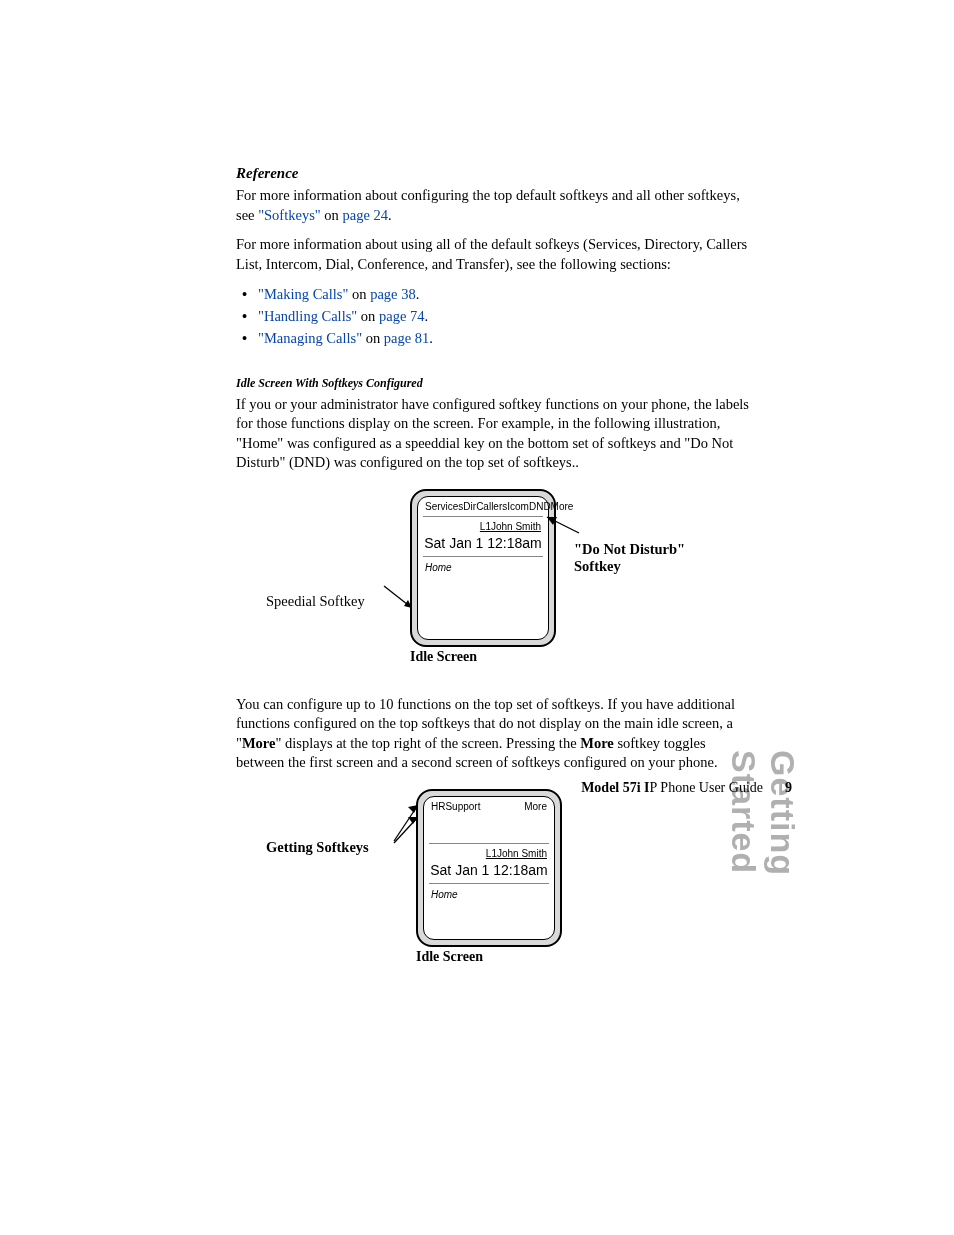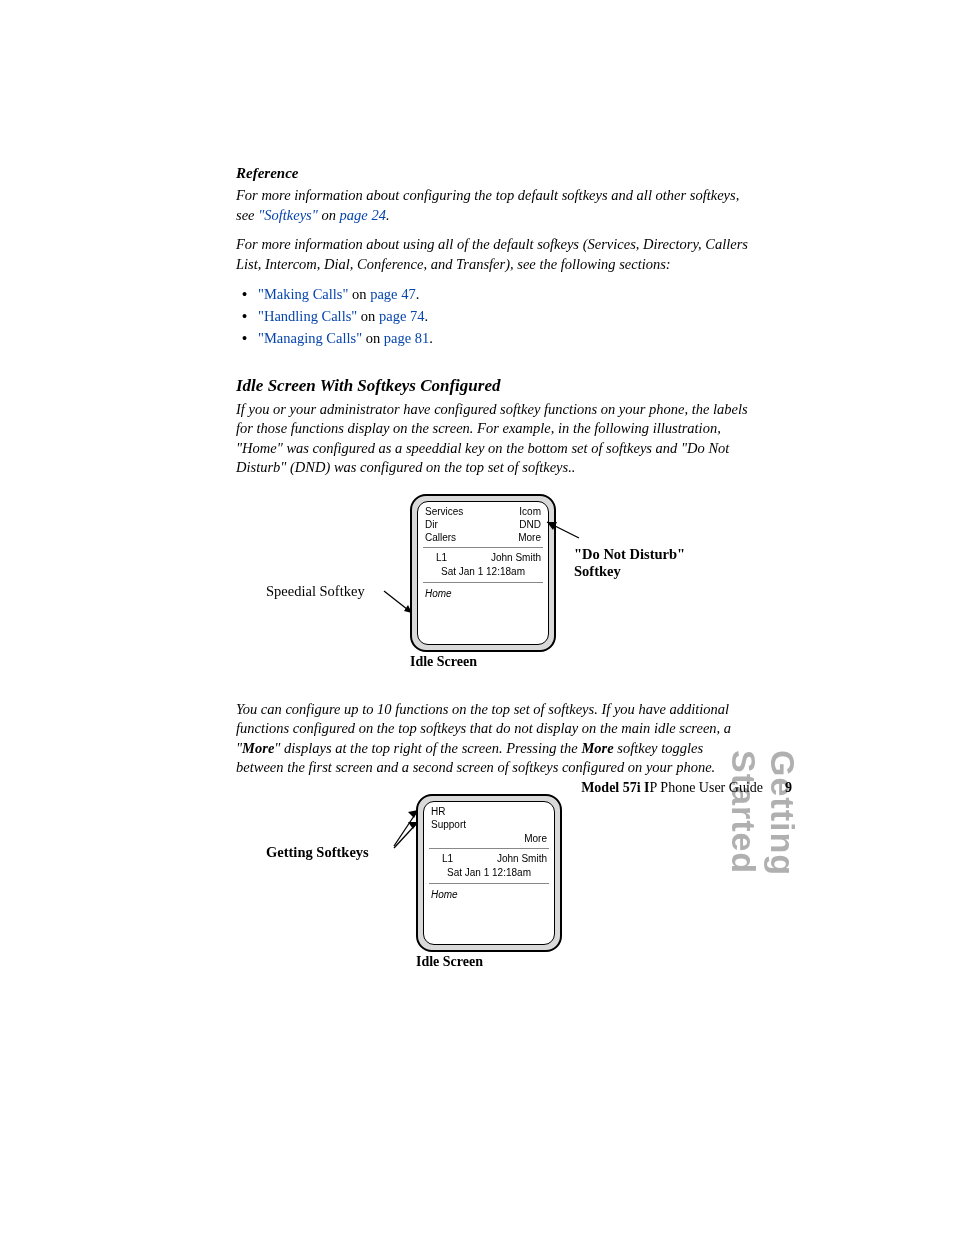--- a/index.html
+++ b/index.html
@@ -18,21 +18,20 @@
   }
   .heading-ref {
     font-style: italic;
     font-weight: bold;
     font-size: 15px;
     margin-bottom: 4px;
   }
   .para {
     line-height: 1.35;
     margin-bottom: 10px;
-    font-style: italic;
   }
   a.link {
     color: #0645ad;
     text-decoration: none;
   }
   ul.bullets {
     list-style: none;
     padding: 0;
     margin: 4px 0 26px 0;
   }
@@ -44,21 +43,21 @@
   ul.bullets li::before {
     content: "•";
     position: absolute;
     left: 6px;
     top: 0;
     font-weight: bold;
   }
   .section-heading {
     font-style: italic;
     font-weight: bold;
-    font-size: 17px;
+    font-size: 12px;
     margin-bottom: 4px;
   }
   .figure-wrap {
     position: relative;
     width: 520px;
     height: 190px;
     margin: 16px auto 0 12px;
   }
   .phone {
     position: absolute;
@@ -76,25 +75,25 @@
     background: #fff;
     font-family: Arial, Helvetica, sans-serif;
     font-size: 10px;
   }
   .row-top {
     display: flex;
     justify-content: space-between;
     padding: 3px 7px 0 7px;
     line-height: 1.3;
   }
-  .col { display: flex; flex-direction: column; }
+  .col { display: flex; flex-direction: row; }
   .col.right { text-align: right; }
   .divline { border-top: 1px solid #888; margin: 3px 5px 2px 5px; }
-  .mid { display: flex; justify-content: space-between; padding: 2px 7px 0 18px; }
-  .datetime { text-align: center; font-size: 10px; padding: 3px 0 2px 0; }
+  .mid { display: flex; justify-content: flex-end; padding: 2px 7px 0 18px; text-decoration: underline; }
+  .datetime { text-align: center; font-size: 14px; padding: 3px 0 2px 0; }
   .homekey { padding: 3px 0 0 7px; font-style: italic; }
 
   .callout-label {
     font-family: Georgia, serif;
     font-size: 14.5px;
     position: absolute;
   }
   .callout-bold { font-weight: bold; }
   svg.arrow { position: absolute; overflow: visible; }
   .fig-caption {
@@ -131,35 +130,35 @@
   <div class="heading-ref">Reference</div>
 
   <div class="para">
     <span>For more information about configuring the top default softkeys and all other softkeys, see </span><a class="link">"Softkeys"</a><span> on </span><a class="link">page 24</a><span>.</span>
   </div>
 
   <div class="para">For more information about using all of the default sofkeys (Services, Directory, Callers List, Intercom, Dial, Conference, and Transfer), see the following sections:</div>
 
   <ul class="bullets">
     <li>
-      <a class="link">"Making Calls"</a><span> on </span><a class="link">page 47</a><span>.</span>
+      <a class="link">"Making Calls"</a><span> on </span><a class="link">page 38</a><span>.</span>
     </li>
     <li>
       <a class="link">"Handling Calls"</a><span> on </span><a class="link">page 74</a><span>.</span>
     </li>
     <li>
       <a class="link">"Managing Calls"</a><span> on </span><a class="link">page 81</a><span>.</span>
     </li>
   </ul>
 
   <div class="section-heading">Idle Screen With Softkeys Configured</div>
   <div class="para">If you or your administrator have configured softkey functions on your phone, the labels for those functions display on the screen. For example, in the following illustration, "Home" was configured as a speeddial key on the bottom set of softkeys and "Do Not Disturb" (DND) was configured on the top set of softkeys..</div>
 
   <div class="figure-wrap">
-    <div class="callout-label" style="left:18px; top:89px;">Speedial Softkey</div>
+    <div class="callout-label" style="left:18px; top:104px;">Speedial Softkey</div>
     <svg class="arrow" style="left:136px; top:97px;" width="40" height="30">
       <line x1="0" y1="0" x2="28" y2="22" stroke="#000" stroke-width="1.3"></line>
       <polygon points="28,22 20,20 24,14" fill="#000"></polygon>
     </svg>
 
     <div class="phone" style="left:162px; top:0;">
       <div class="inner">
         <div class="row-top">
           <div class="col">
             <span>Services</span>

